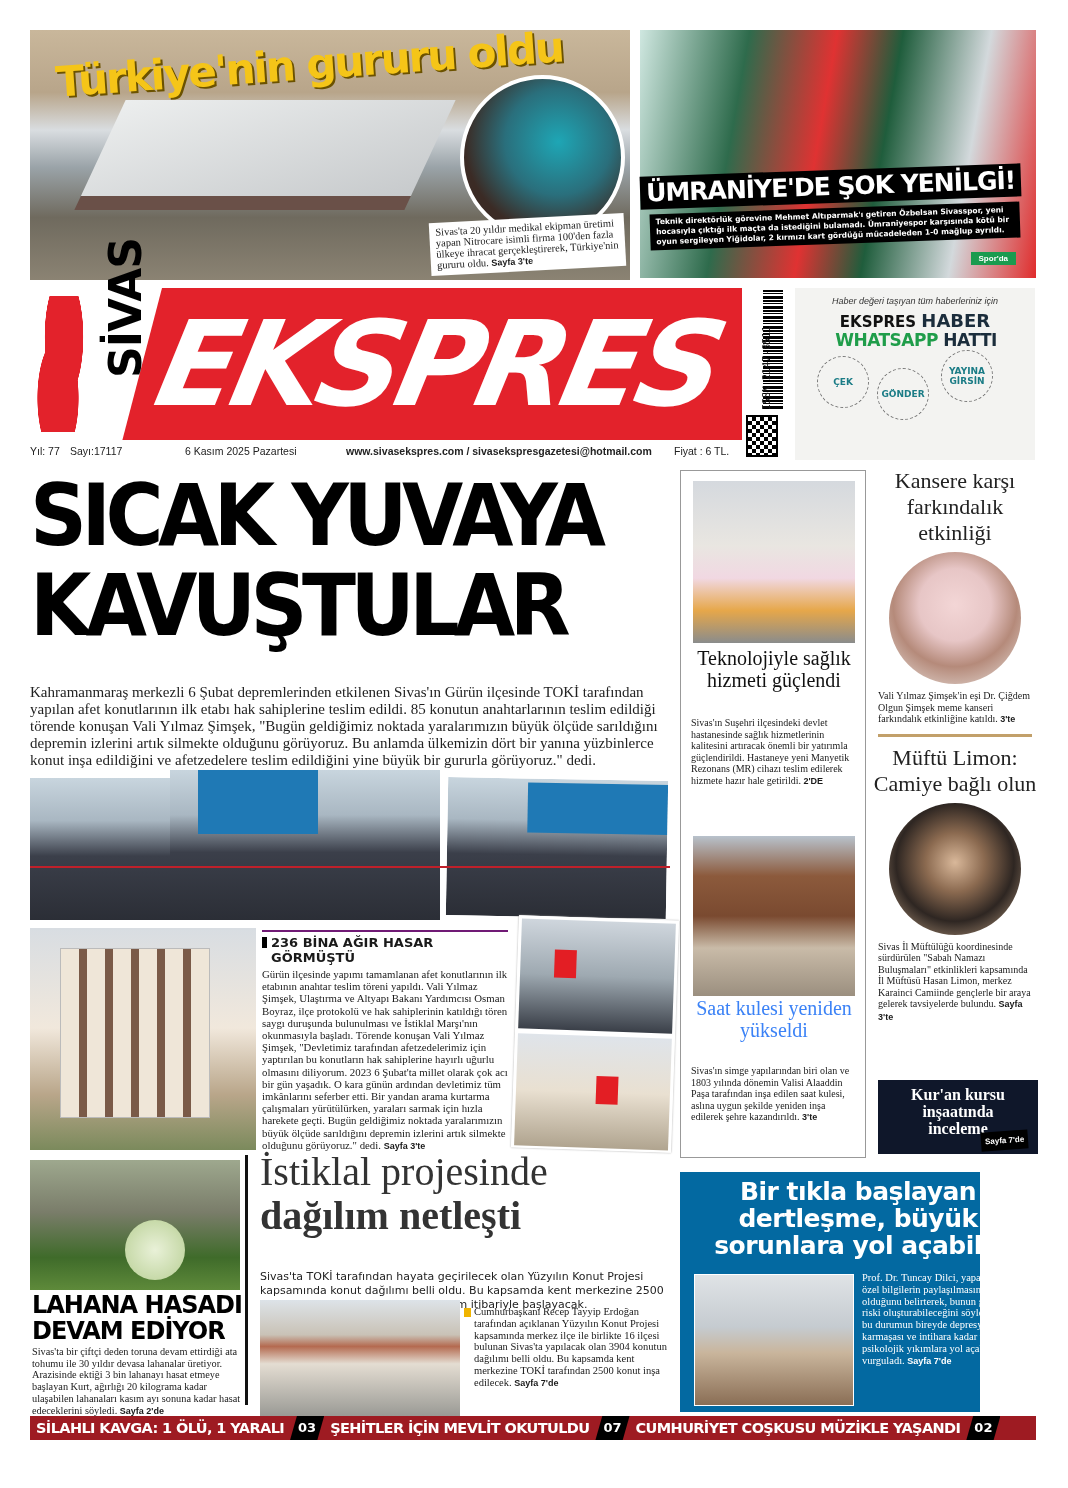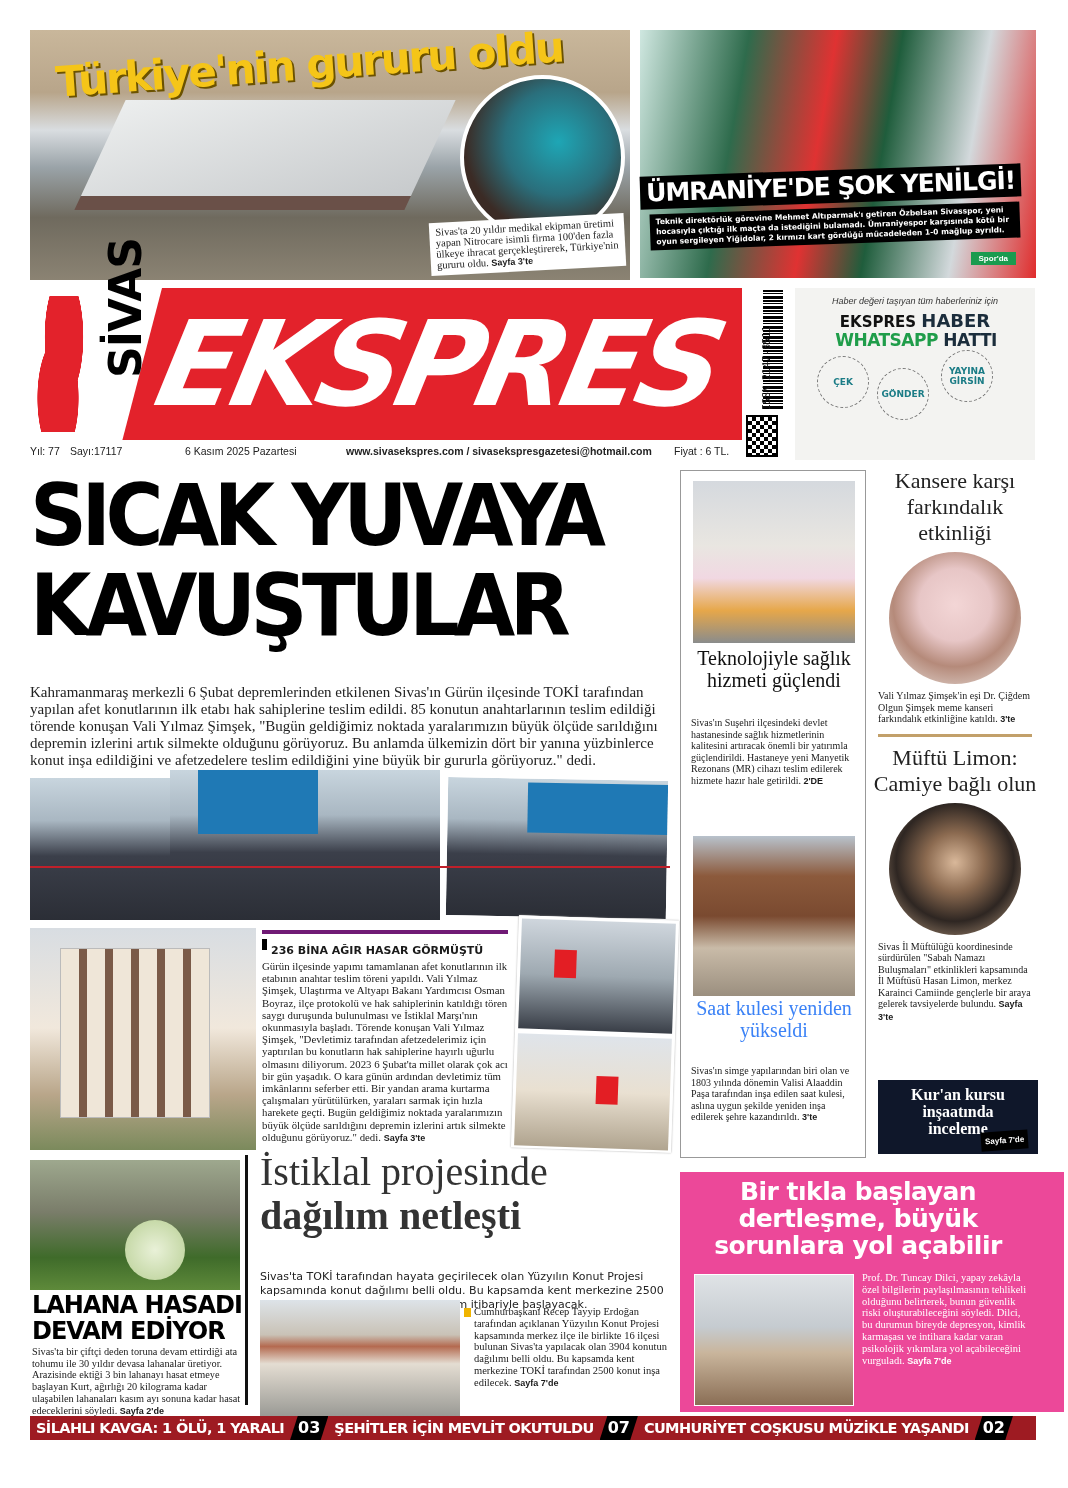--- a/index.html
+++ b/index.html
@@ -81,22 +81,22 @@
   .ph-crowd { background: linear-gradient(180deg,#c8d5de 0%,#a9b7c2 30%,#3b3f4a 55%,#2b2e36 100%); }
   .ph-banner { position:absolute; background:#1f79b5; }
   .ribbon { position:absolute; height: 2px; background:#c0202a; }
 
   #sub-photo-left { left: 30px; top: 928px; width: 226px; height: 222px;
     background: linear-gradient(180deg,#d8dde2 0%,#f1e8dc 45%,#b9a68a 75%,#7b8a5c 100%); }
   #sub-photo-left .bld { position:absolute; left: 30px; top: 20px; width: 150px; height: 170px; background: #efe6d8;
     border: 1px solid #bbb; background-image: repeating-linear-gradient(90deg,transparent 0 18px,#7a5a48 18px 26px),
     repeating-linear-gradient(180deg,transparent 0 22px,#efe6d8 22px 34px); }
   #sub-story { left: 262px; top: 930px; width: 246px; }
-  #sub-story .kicker { font-family:"DejaVu Sans",sans-serif; font-weight:bold; font-size: 11px; border-top: 4px solid #701a75;
-    padding-top: 10px; padding-left: 9px; position: relative; }
+  #sub-story .kicker { font-family:"DejaVu Sans",sans-serif; font-weight:bold; font-size: 13px; border-top: 2px solid #701a75;
+    padding-top: 3px; padding-left: 9px; position: relative; }
   #sub-story .kicker::before { content:""; position:absolute; left:0; top:5px; width:5px; height:11px; background:#000; }
   #sub-story .body { font-size: 10.8px; line-height: 12.2px; margin-top: 3px; text-align: left; }
   .ref { font-family:"Liberation Sans",sans-serif; font-weight:bold; font-size: 9px; }
   #sub-photo-right { left: 515px; top: 918px; width: 160px; height: 232px; transform: rotate(2deg);
     background: #fff; border: 3px solid #fff; box-shadow: 0 0 2px #999; }
   #sub-photo-right .p1 { position:absolute; left:0; top:0; width: 100%; height: 110px; background: linear-gradient(180deg,#cfd6dd,#9ea9b1 50%,#3a3f48); }
   #sub-photo-right .p2 { position:absolute; left:0; top: 115px; width: 100%; height: 112px; background: linear-gradient(180deg,#dfe4ea,#e9e0d1 50%,#b0a48f); }
   #sub-photo-right .flag { position:absolute; width: 22px; height: 28px; background:#e31e24; }
 
   
@@ -133,31 +133,31 @@
   #vrule { left: 245px; top: 1155px; width: 3px; height: 250px; background: #111; }
 
   #yuzyil-head { left: 260px; top: 1150px; width: 410px; color:#333; font-size: 40px; line-height: 44px; }
   #yuzyil-head .l2 { font-weight:bold; }
   #yuzyil-lede { left: 260px; top: 1240px; width: 410px; font-family:"DejaVu Sans",sans-serif; font-size: 11px; line-height: 14px; color:#222;margin-top:30px; }
   #yuzyil-photo { left: 260px; top: 1300px; width: 200px; height: 116px;
     background: linear-gradient(180deg,#dde3e8 0%,#c9c2b6 30%,#b46a50 40%,#e4ddd2 55%,#9a9a95 100%); }
   #yuzyil-body { left: 464px; top: 1306px; width: 205px; font-size: 10.5px; line-height: 11.8px; padding-left: 10px; position:absolute; }
   #yuzyil-body::before { content:""; position:absolute; left: 0; top: 2px; width: 7px; height: 9px; background:#f0b400; }
 
-  #blue-box { left: 680px; top: 1172px; width: 384px; height: 240px; background: #ec4899; color:#fff; }
+  #blue-box { left: 680px; top: 1172px; width: 300px; height: 240px; background: #0369a1; color:#fff; }
   #blue-box .h { position:absolute; left: 8px; top: 6px; width: 340px; text-align:center; font-family:"DejaVu Sans",sans-serif;
     font-weight:bold; font-size: 25px; line-height: 27px; letter-spacing: -0.5px; }
   #blue-box .ph { position:absolute; left: 14px; top: 102px; width: 160px; height: 132px; border: 1px solid #fff;
     background: linear-gradient(180deg,#dfe3e6 0%,#c5cbd0 40%,#c9b59c 60%,#8a6e55 100%); }
   #blue-box .b { position:absolute; left: 182px; top: 100px; width: 168px; font-size: 10.5px; line-height: 11.8px; }
 
   
   #ticker { left: 30px; top: 1416px; width: 1006px; height: 24px; background: #9e1b22; display:flex; align-items:center; }
   #ticker .item { color:#fff; font-family:"DejaVu Sans",sans-serif; font-weight:bold; font-size: 14.5px; white-space:nowrap; letter-spacing: -0.6px; padding: 0 6px; }
-  #ticker .num { background:#000; color:#fff; font-family:"DejaVu Sans",sans-serif; font-weight:bold; font-size: 16px; height: 24px; line-height: 24px;
+  #ticker .num { background:#000; color:#fff; font-family:"DejaVu Sans",sans-serif; font-weight:bold; font-size: 13px; height: 24px; line-height: 24px;
     padding: 0 8px; clip-path: polygon(20% 0,100% 0,80% 100%,0 100%); }
 </style>
 </head>
 <body>
 
 <div id="promo-left" class="abs">
   <div class="roof"></div>
   <div class="headline">Türkiye'nin gururu oldu</div>
   <div class="circle"></div>
   <div class="caption">

